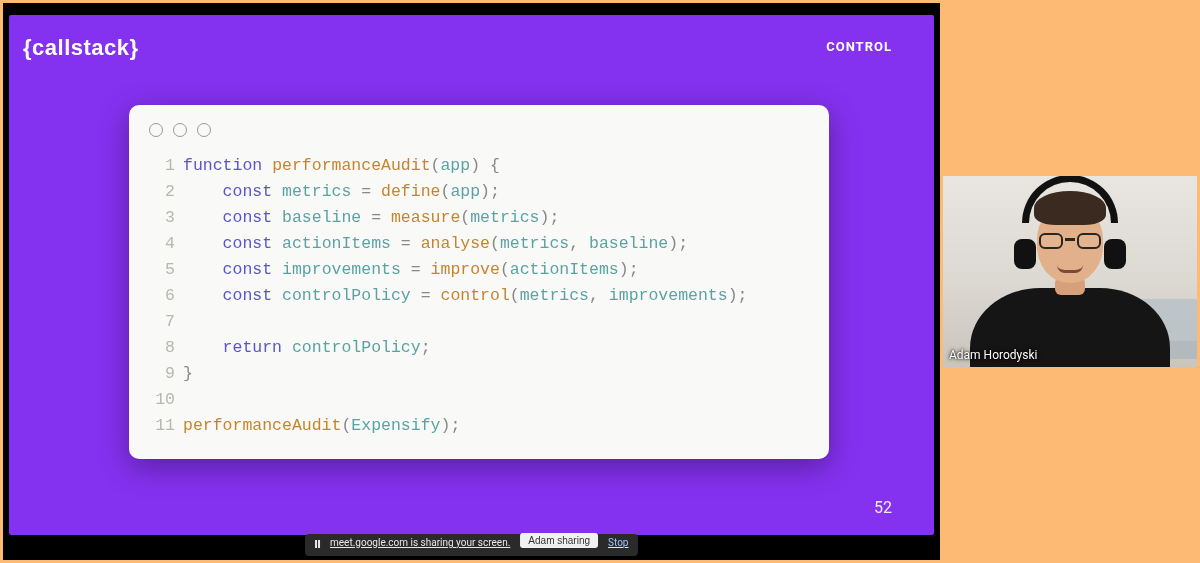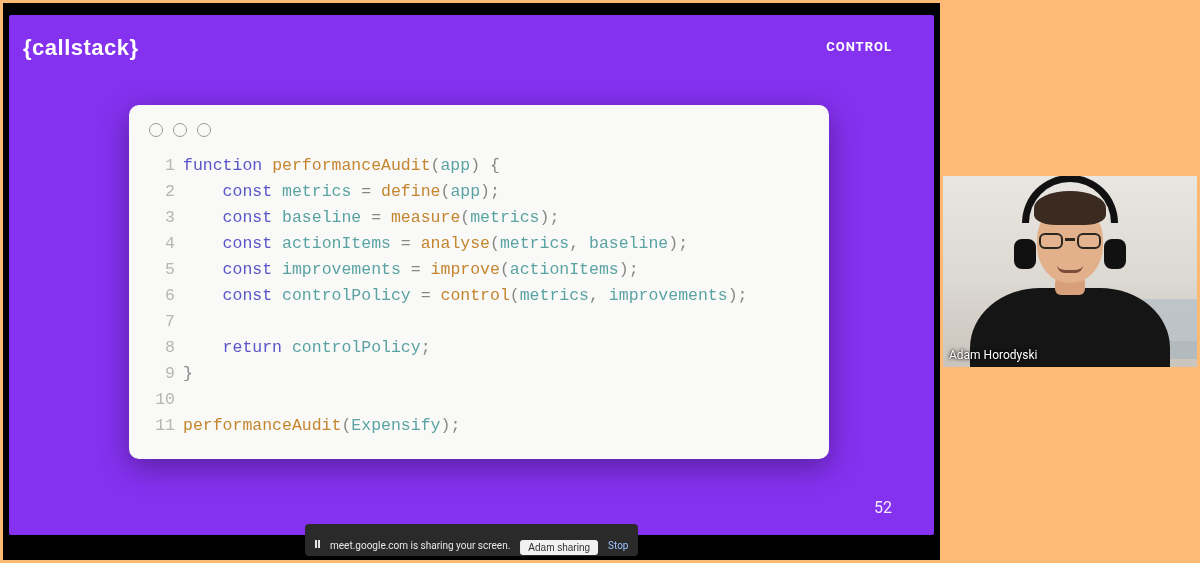--- a/index.html
+++ b/index.html
@@ -95,26 +95,27 @@
   
   .toast {
     position: absolute;
     left: 50%;
     transform: translateX(-50%);
     bottom: 4px;
     height: 22px;
     background: #2a2a2a;
     border-radius: 4px;
     display: flex;
-    align-items: flex-start;
+    align-items: flex-end;
     gap: 10px;
-    padding: 16px 10px;
+    padding: 8px 10px;
     color: #e8e8e8;
     font-size: 10px;
     font-family: Roboto, Arial, sans-serif;
+    text-decoration: underline;
   }
   .toast .msg { white-space: nowrap; }
   .toast button {
     background: #f1f1f1;
     color: #333;
     border: none;
     border-radius: 3px;
     font-size: 10px;
     padding: 2px 8px;
     cursor: pointer;

